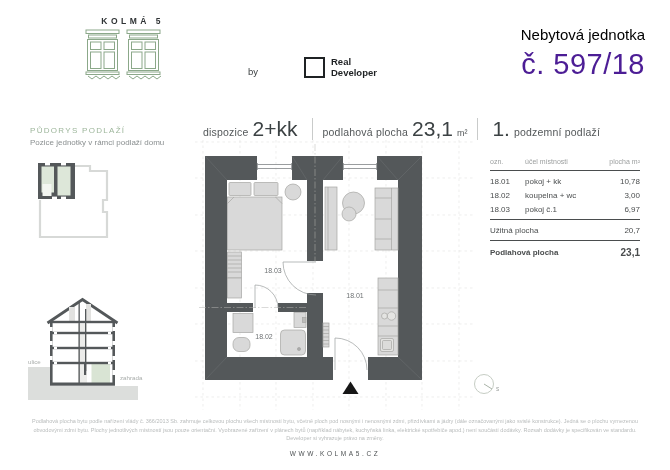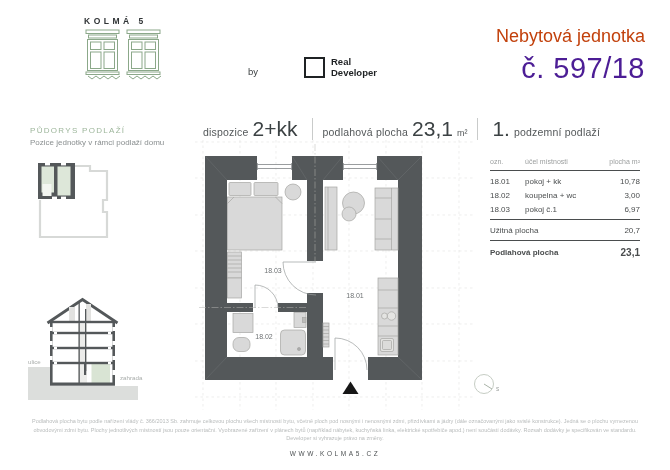--- a/index.html
+++ b/index.html
@@ -1,30 +1,30 @@
 <!DOCTYPE html>
 <html><head>
 <meta charset="utf-8">
 <style>
   html,body{margin:0;padding:0;background:#fff;}
   #page{position:relative;width:670px;height:470px;background:#fff;overflow:hidden;
         font-family:"Liberation Sans",sans-serif;color:#3c4244;}
   .abs{position:absolute;}
 
   
-  #kolma-logo{left:84px;top:16px;width:80px;text-align:left;}
+  #kolma-logo{left:84px;top:16px;width:80px;text-align:right;}
   #kolma-text{font-size:8.5px;font-weight:700;letter-spacing:3.5px;color:#303436;margin-bottom:3px;white-space:nowrap;}
   #by-label{left:248px;top:66px;font-size:9.5px;color:#3a3e40;}
   #rl-logo{left:304px;top:57px;display:flex;align-items:center;}
   #rl-square{width:17px;height:17px;border:2.6px solid #1f2224;margin-right:6px;}
   #rl-name{font-size:9.5px;font-weight:700;color:#1f2224;line-height:1.08;}
 
   
   #unit-block{right:25px;top:26px;text-align:right;}
-  #unit-type{font-size:18px;color:#c2410c;text-align:right;}
+  #unit-type{font-size:15px;color:#000000;text-align:right;}
   #unit-number{font-size:29px;font-weight:400;color:#4c1d95;margin-top:5px;letter-spacing:.5px;}
 
   
   #specs{left:203px;top:96px;display:flex;align-items:baseline;white-space:nowrap;margin-top:21px;}
   .spec-label{font-size:10.5px;color:#54585a;letter-spacing:.2px;}
   .spec-value{font-size:21px;font-weight:500;color:#3c4244;margin:0 4px;}
   .spec-unit{font-size:9px;color:#54585a;}
   .spec-div{align-self:center;width:1px;height:22px;background:#c9cbca;margin:0 10px;}
 
   

